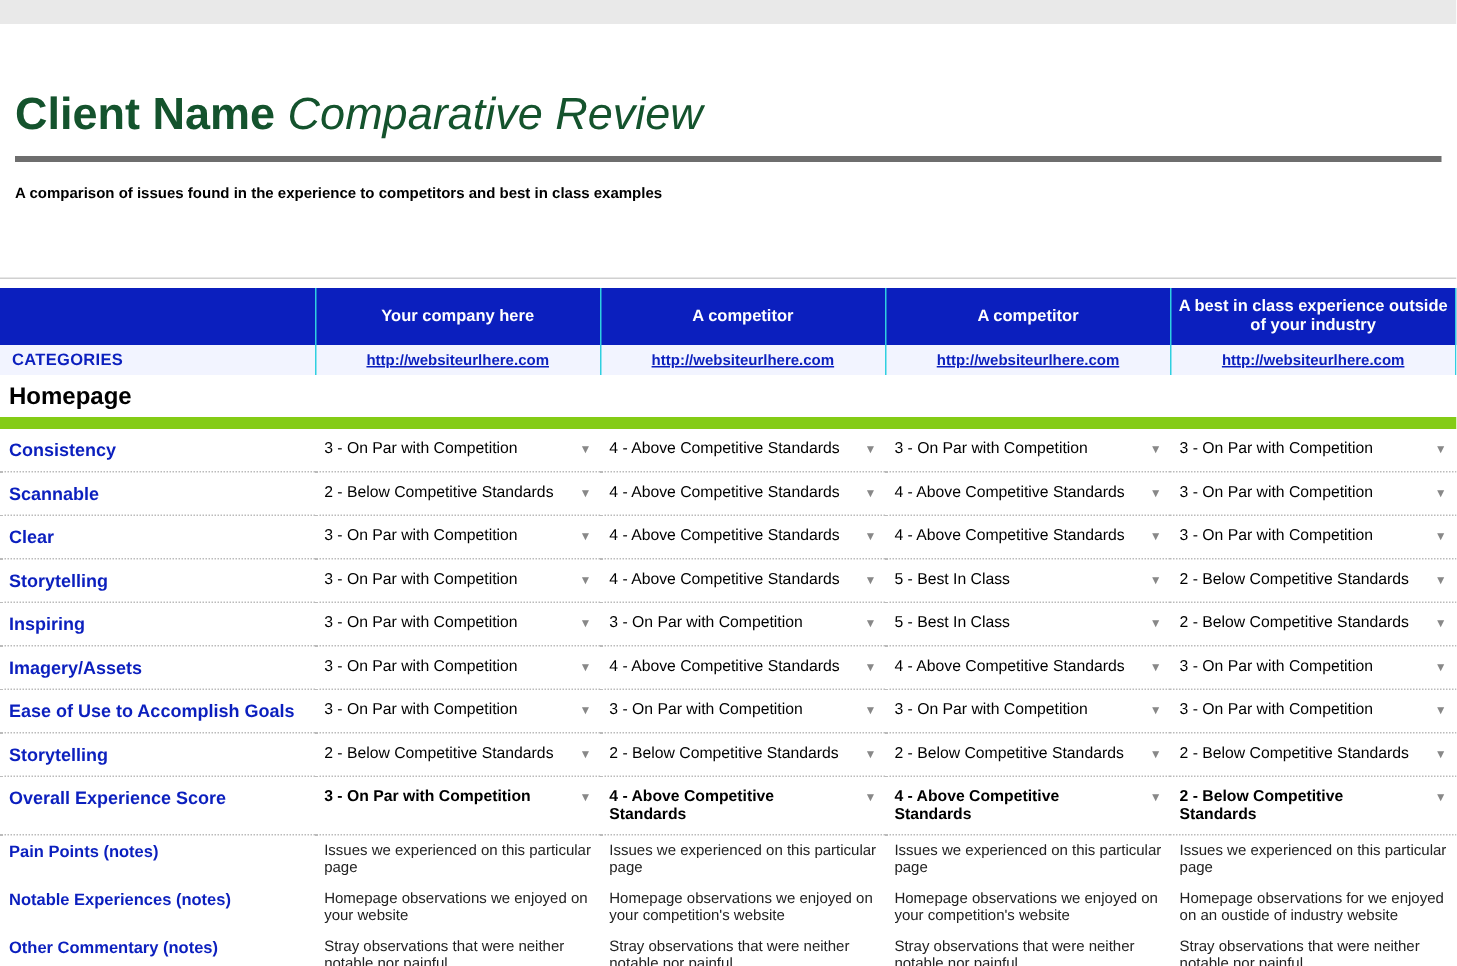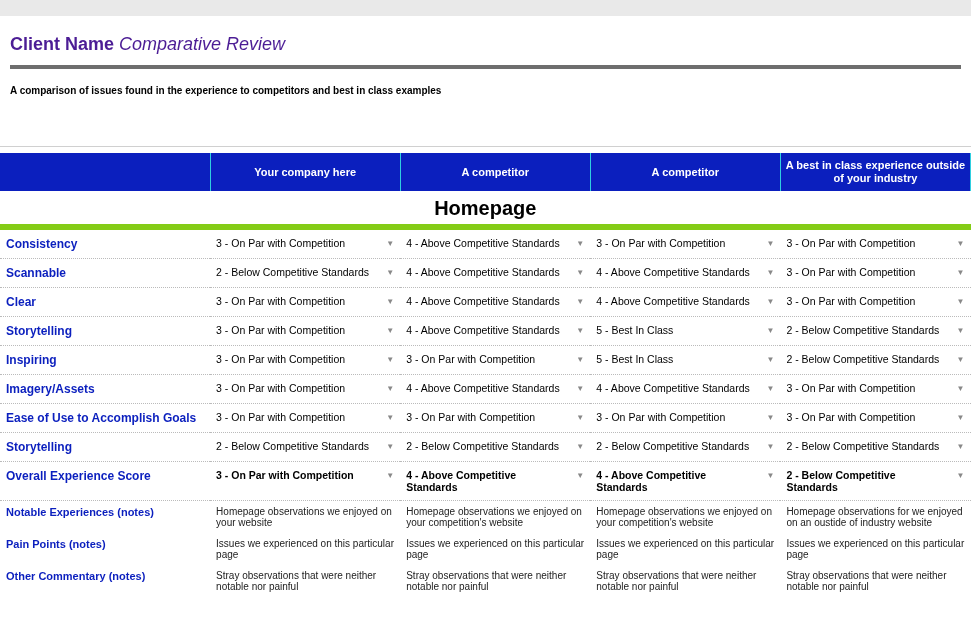--- a/index.html
+++ b/index.html
@@ -11,23 +11,24 @@
     color: #000;
   }
   .topbar {
     height: 16px;
     background: #e9e9e9;
   }
   .header {
     padding: 18px 10px 10px 10px;
   }
   .title {
-    font-size: 18px;
+    font-size: 30px;
     font-weight: 400;
-    color: #4c1d95;
+    color: #14532d;
+    margin-top: 26px;
   }
   .title .bold { font-weight: 700; }
   .title .italic { font-style: italic; font-weight: 400; }
   .hr-thick {
     height: 4px;
     background: #6e6e6e;
     margin: 10px 0 6px 0;
   }
   .subtitle {
     font-size: 10px;
@@ -74,26 +75,25 @@
   thead .url-row td.catcell {
     color: #0b1fbe;
     font-weight: 700;
     text-align: left;
     padding-left: 8px;
     text-decoration: none;
     font-size: 11px;
     letter-spacing: 0.02em;
   }
   .section-row td {
-    font-size: 20px;
+    font-size: 16px;
     font-weight: 700;
     color: #000;
     padding: 6px 6px 4px 6px;
-    border-bottom: 6px solid #84cc16;
-    text-align: center;
+    border-bottom: 8px solid #84cc16;
   }
   tbody td {
     padding: 7px 6px;
     vertical-align: top;
     border-bottom: 1px dotted #bbb;
     font-size: 10.5px;
   }
   tbody td.label {
     color: #0b1fbe;
     font-weight: 700;
@@ -156,20 +156,27 @@
       <col class="datacol">
   </colgroup>
   <thead>
     <tr class="top-row">
       <td></td>
       <td>Your company here</td>
       <td>A competitor</td>
       <td>A competitor</td>
       <td class="tall">A best in class experience outside of your industry</td>
     </tr>
+    <tr class="url-row">
+      <td class="catcell">CATEGORIES</td>
+      <td>http://websiteurlhere.com</td>
+      <td>http://websiteurlhere.com</td>
+      <td>http://websiteurlhere.com</td>
+      <td>http://websiteurlhere.com</td>
+    </tr>
   </thead>
   <tbody id="tbody">
     <tr class="section-row">
       <td colspan="5">Homepage</td>
     </tr>
   <tr>
         <td class="label">Consistency</td>
         <td>
           <div class="cell-wrap">
             <span>3 - On Par with Competition</span>
@@ -405,32 +412,32 @@
           </div>
         </td>
         <td>
           <div class="cell-wrap">
             <span style="font-weight: 700;">2 - Below Competitive Standards</span>
             <span class="chev">▼</span>
           </div>
         </td>
       </tr>
       <tr class="notes">
+        <td class="label">Pain Points (notes)</td>
+        <td>Issues we experienced on this particular page</td>
+        <td>Issues we experienced on this particular page</td>
+        <td>Issues we experienced on this particular page</td>
+        <td>Issues we experienced on this particular page</td>
+      </tr>
+      <tr class="notes">
         <td class="label">Notable Experiences (notes)</td>
         <td>Homepage observations we enjoyed on your website</td>
         <td>Homepage observations we enjoyed on your competition's website</td>
         <td>Homepage observations we enjoyed on your competition's website</td>
         <td>Homepage observations for we enjoyed on an oustide of industry website</td>
-      </tr>
-      <tr class="notes">
-        <td class="label">Pain Points (notes)</td>
-        <td>Issues we experienced on this particular page</td>
-        <td>Issues we experienced on this particular page</td>
-        <td>Issues we experienced on this particular page</td>
-        <td>Issues we experienced on this particular page</td>
       </tr>
       <tr class="notes">
         <td class="label">Other Commentary (notes)</td>
         <td>Stray observations that were neither notable nor painful</td>
         <td>Stray observations that were neither notable nor painful</td>
         <td>Stray observations that were neither notable nor painful</td>
         <td>Stray observations that were neither notable nor painful</td>
       </tr>
     </tbody>
 </table>

